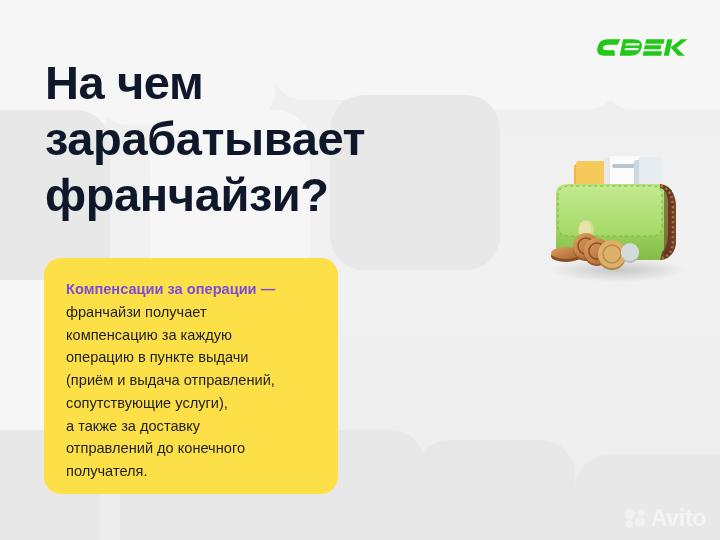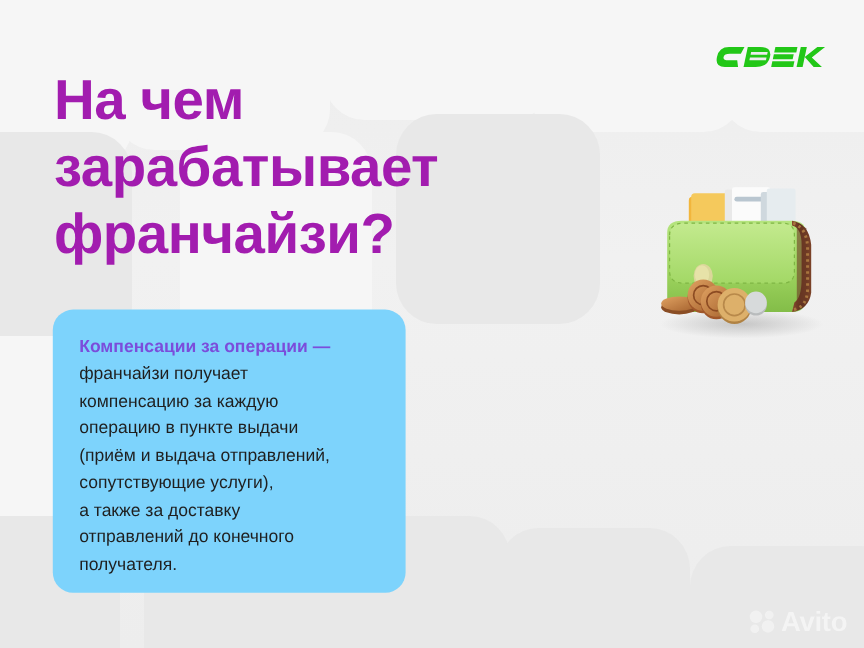--- a/index.html
+++ b/index.html
@@ -42,37 +42,37 @@
   
   #title {
     position: absolute;
     left: 45px;
     top: 24px;
     width: 540px;
     font-size: 47px;
     line-height: 1.19;
     font-weight: 700;
     letter-spacing: -0.4px;
-    color: #a21caf;
+    color: #0f172a;
     white-space: pre-line;
   }
 
   
   #wallet {
     position: absolute;
     left: 540px;
     top: 152px;
     width: 160px;
     height: 132px;
   }
 
   
   .card {
     position: absolute;
-    background: #7dd3fc;
+    background: #fde047;
     border-radius: 17px;
     box-sizing: border-box;
     padding: 20px 22px 18px 22px;
   }
   #card-left  { left: 44px;  top: 258px; width: 294px; height: 236px; }
   #card-right { left: 381px; top: 258px; width: 289px; height: 223px; }
 
   .card-text {
     font-size: 14.6px;
     line-height: 1.56;

